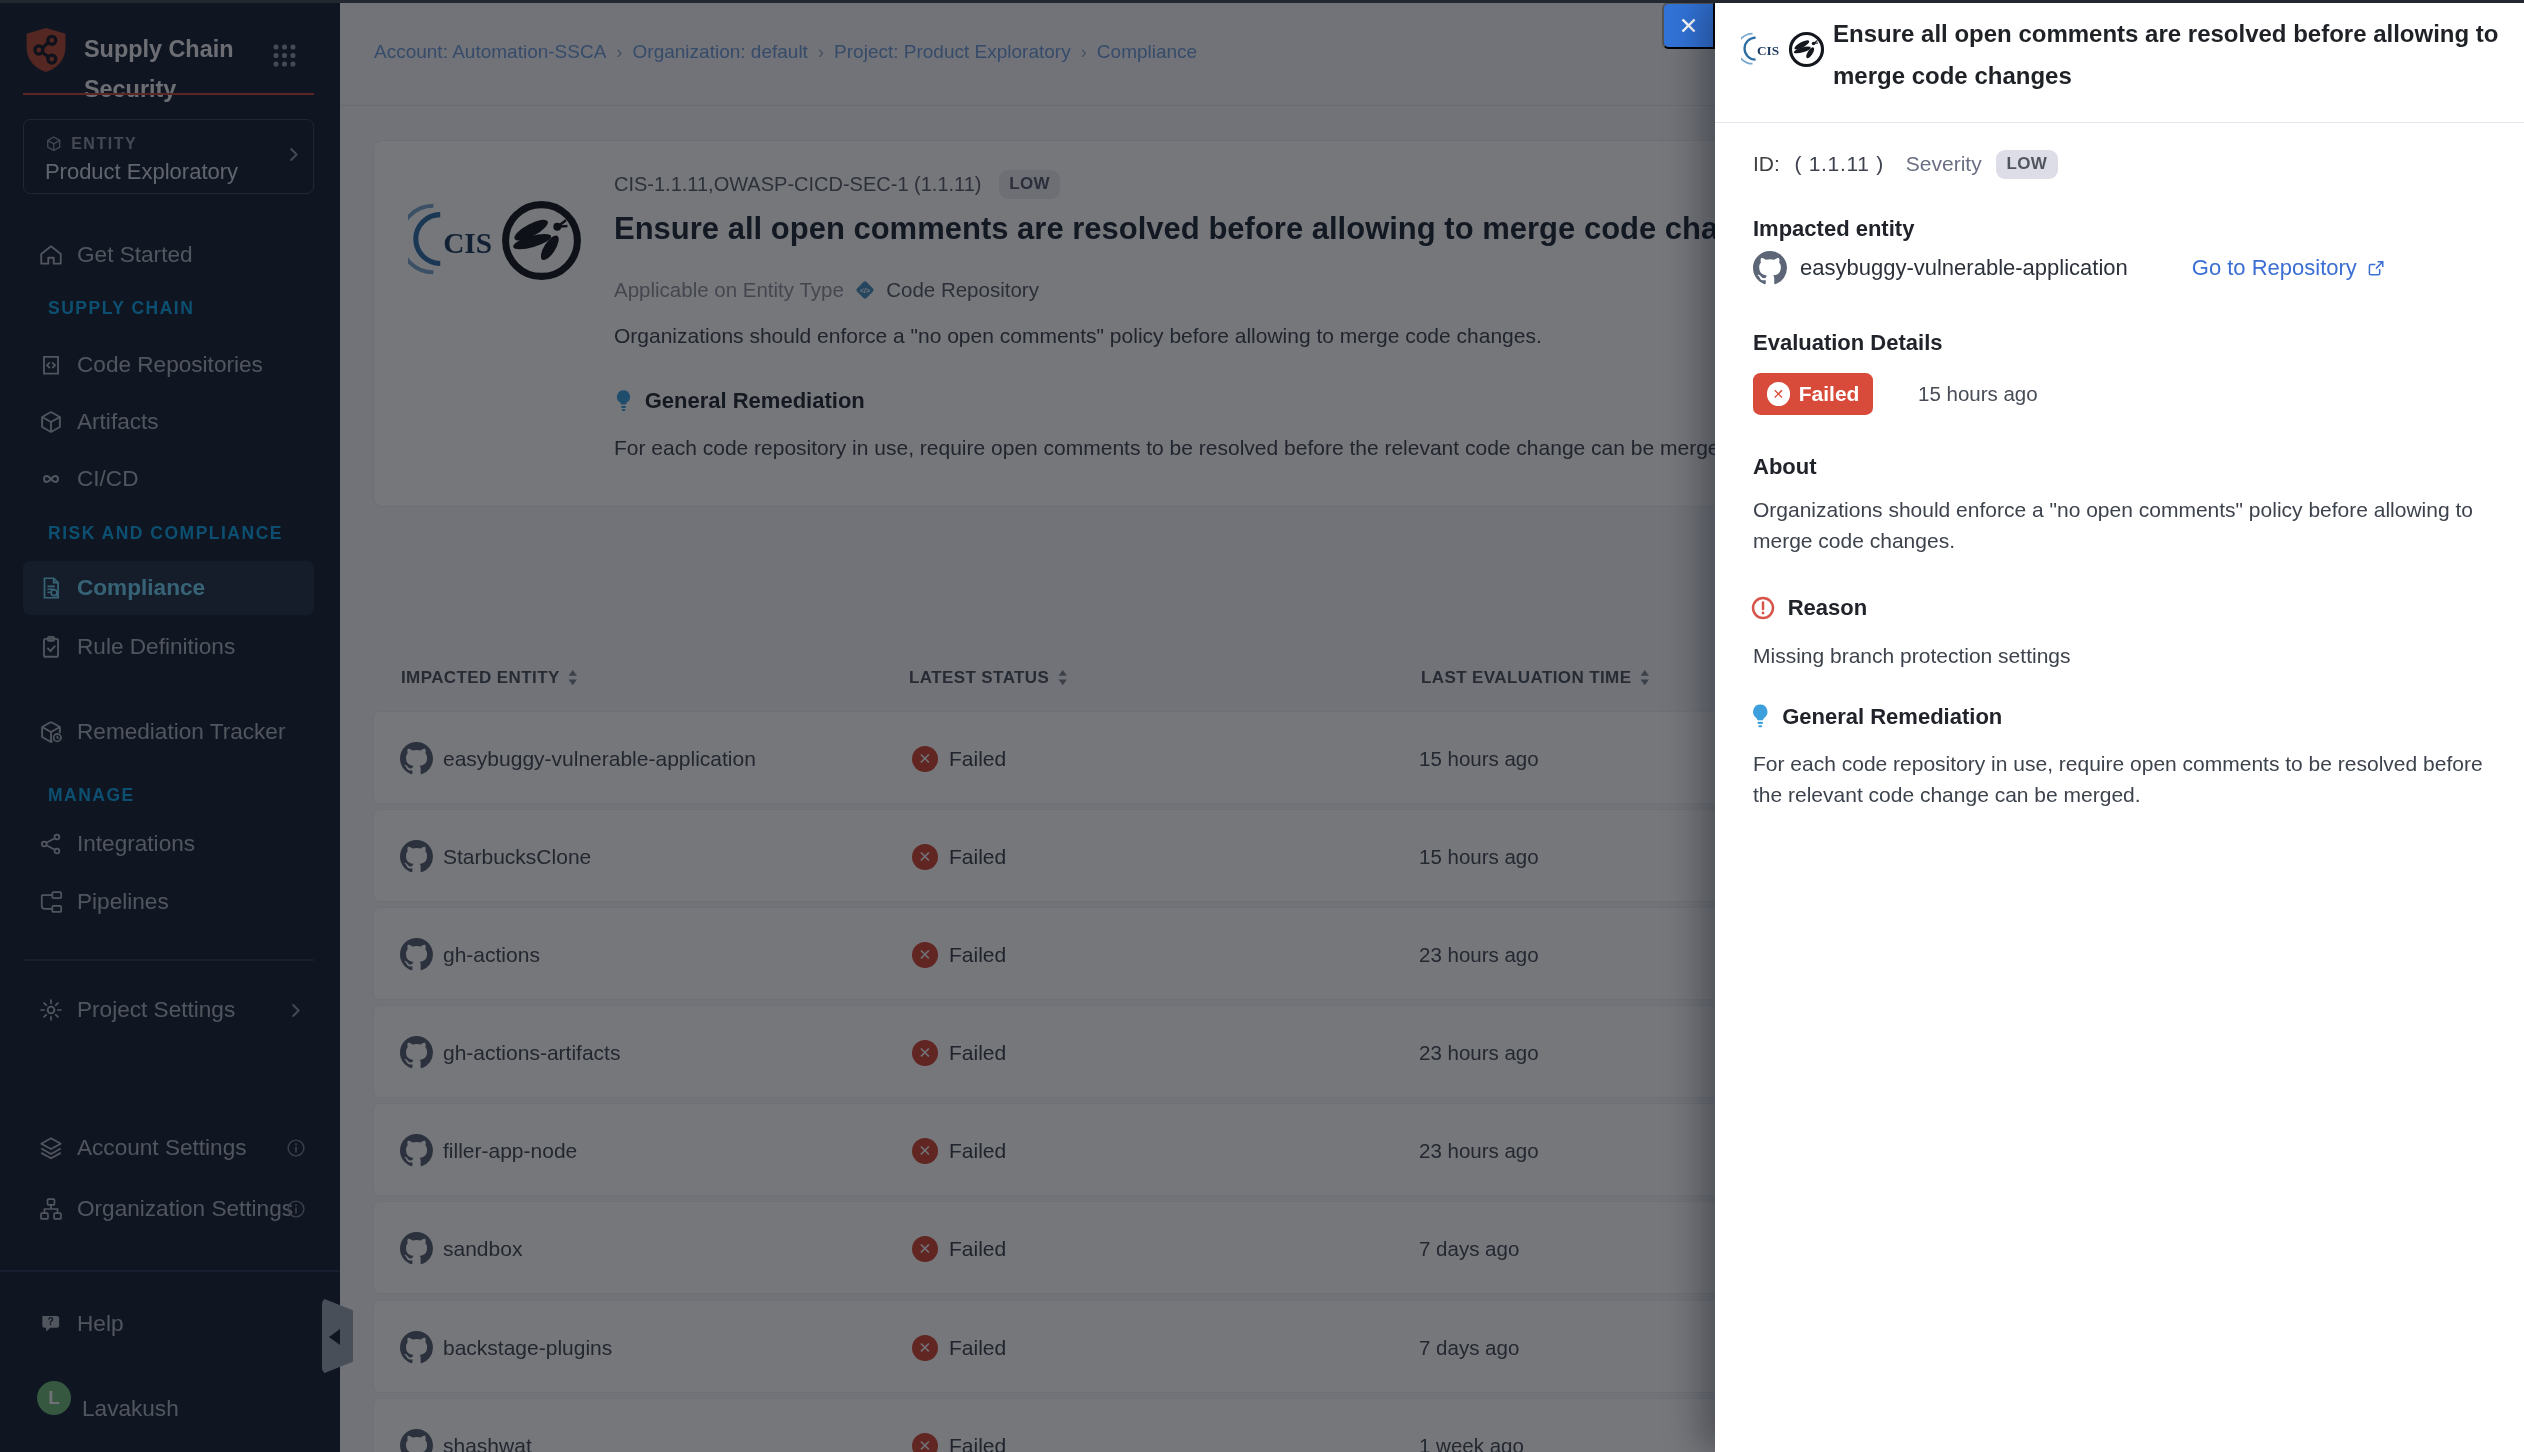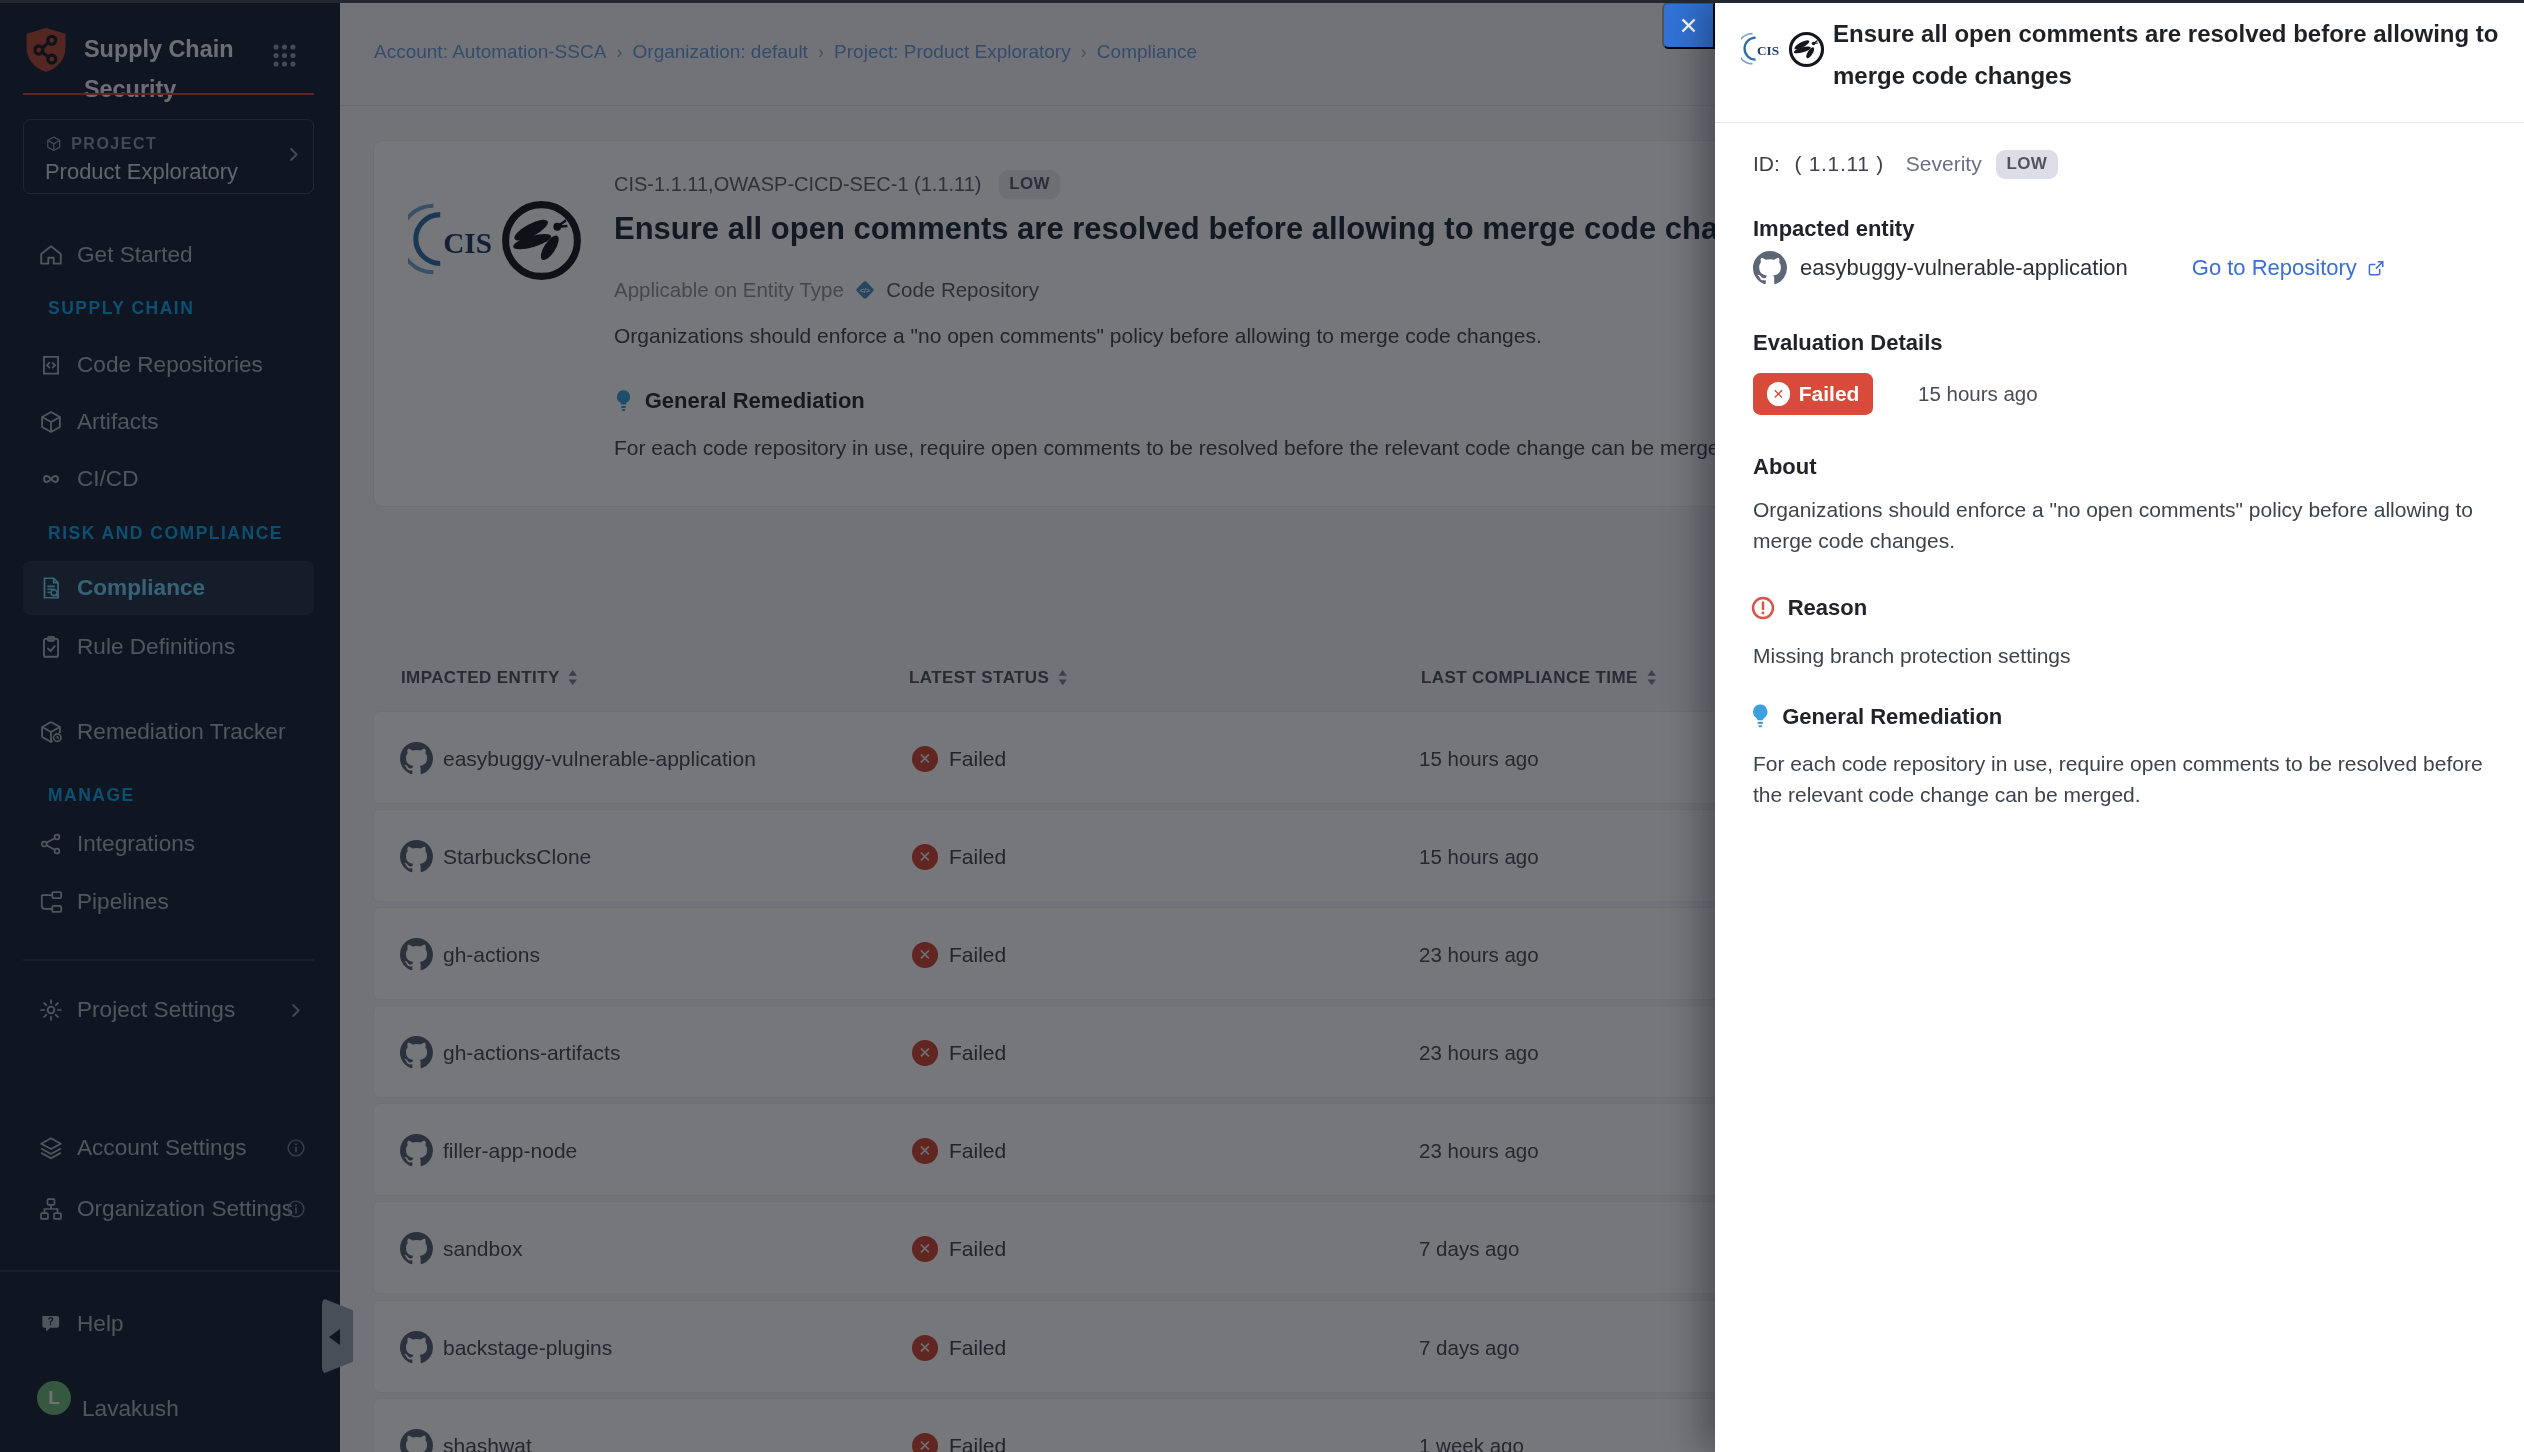--- a/index.html
+++ b/index.html
@@ -270,21 +270,21 @@
     <svg class="abs grid-icon" viewBox="0 0 24 24">
         <use href="#i-grid9"></use>
       </svg>
     <div class="abs brand-divider"></div>
 
     <div class="abs project-box">
       <div class="abs project-label-row">
         <svg width="17.5" height="17.5" viewBox="0 0 24 24">
             <use href="#i-cube"></use>
           </svg>
-        <span class="project-label">PROJECT</span>
+        <span class="project-label">ENTITY</span>
       </div>
       <div class="abs project-name">Product Exploratory</div>
       <svg class="abs project-chev" viewBox="0 0 24 24">
           <use href="#i-chev"></use>
         </svg>
     </div>
 
     <div class="abs nav-item" style="top:231px">
       <svg class="nicon" viewBox="0 0 24 24">
           <use href="#i-home"></use>
@@ -439,21 +439,21 @@
             <use href="#i-sort"></use>
           </svg>
       </div>
       <div class="th" style="left:569px">
         <span>LATEST STATUS</span>
         <svg class="sort-ic" viewBox="0 0 10 16">
             <use href="#i-sort"></use>
           </svg>
       </div>
       <div class="th" style="left:1081px">
-        <span>LAST COMPLIANCE TIME</span>
+        <span>LAST EVALUATION TIME</span>
         <svg class="sort-ic" viewBox="0 0 10 16">
             <use href="#i-sort"></use>
           </svg>
       </div>
     </div>
 
     <div class="abs tbody">
   <div class="trow">
     <svg class="gh" viewBox="0 0 24 24">
             <use href="#i-github"></use>

